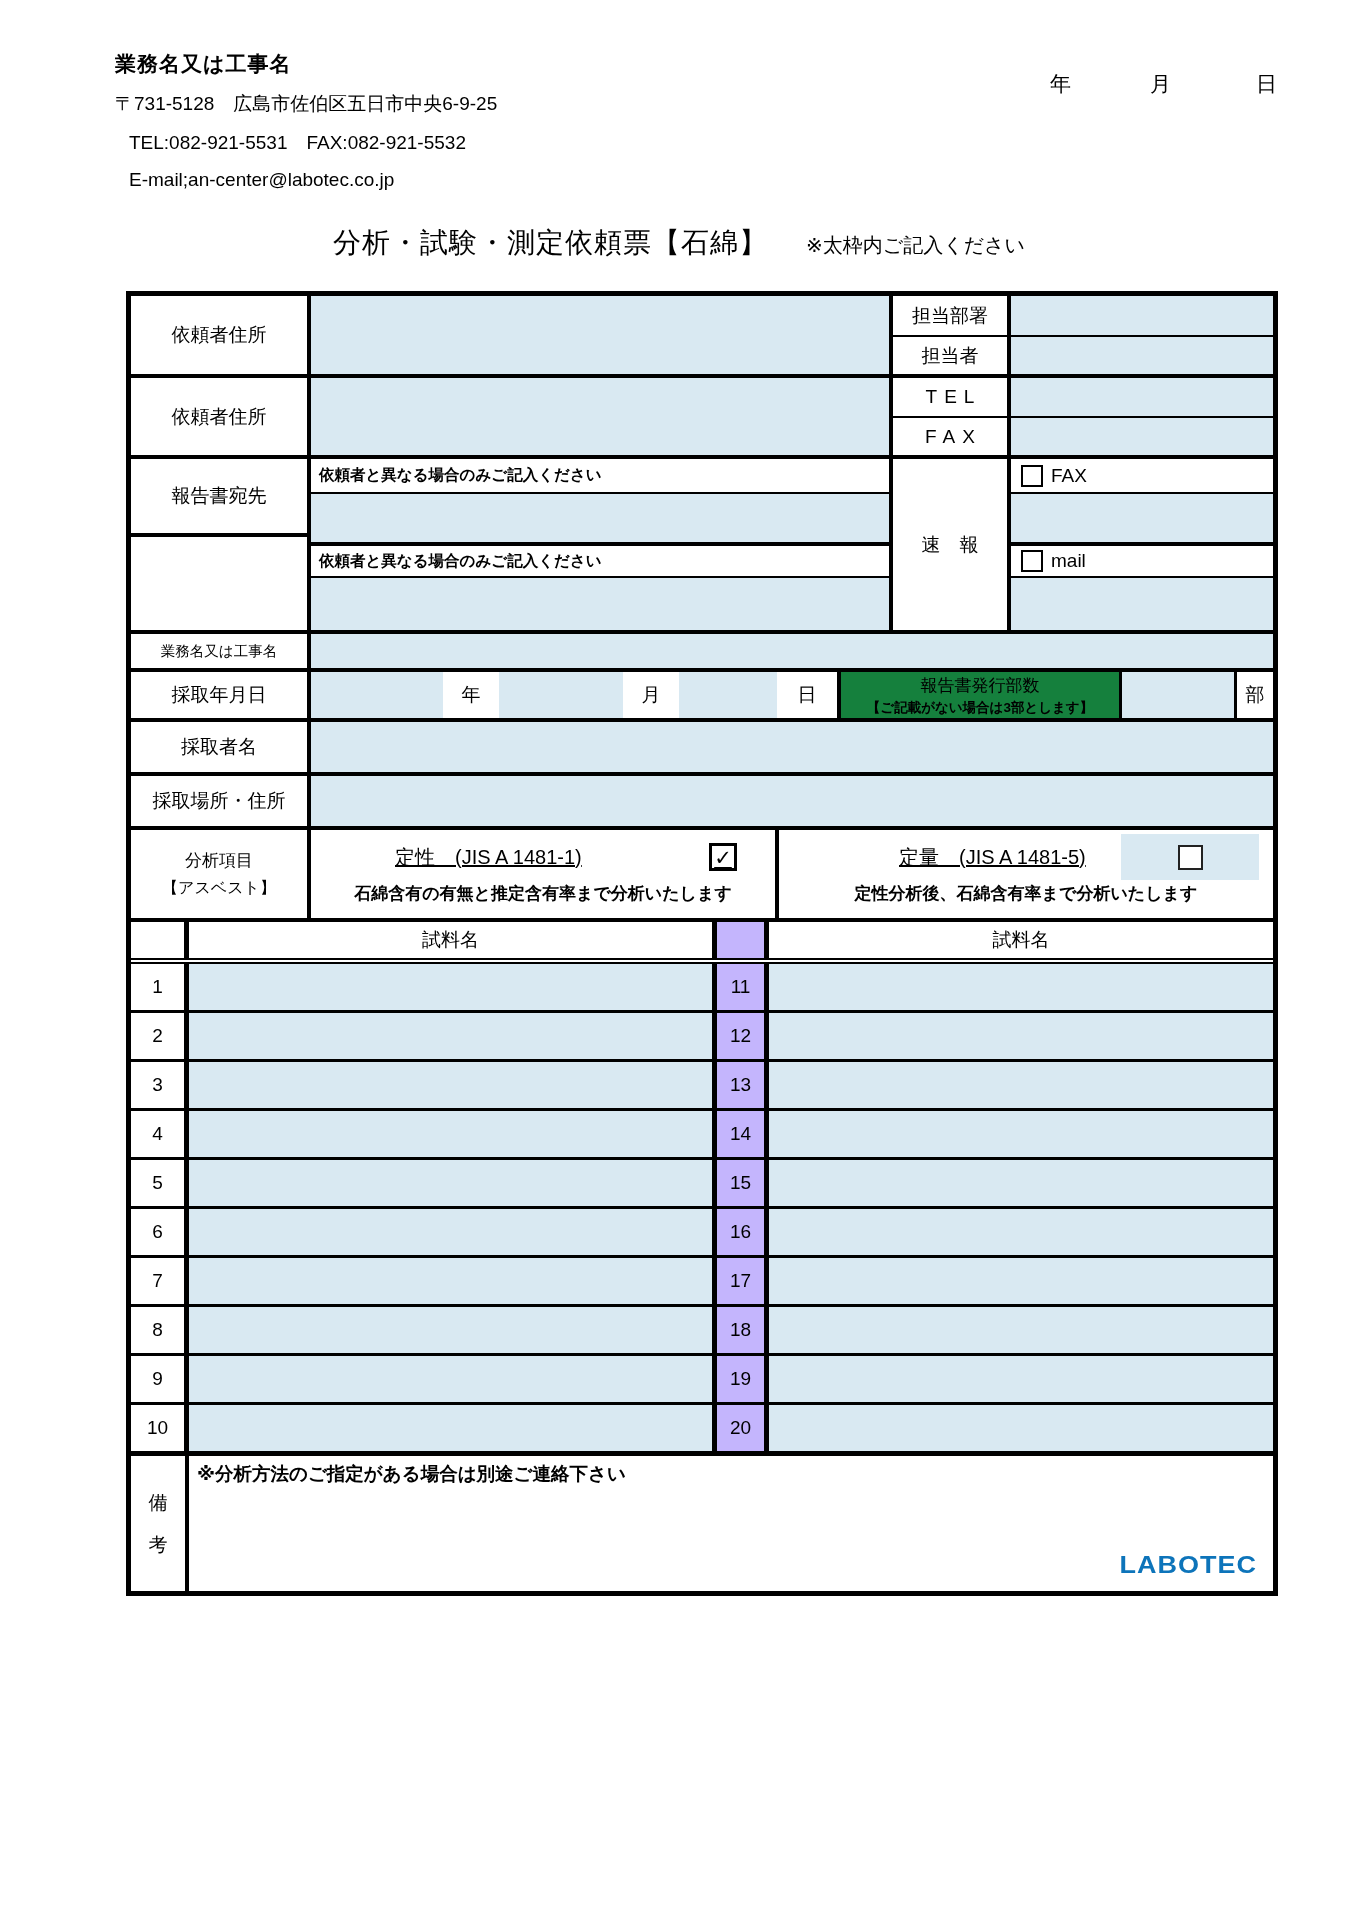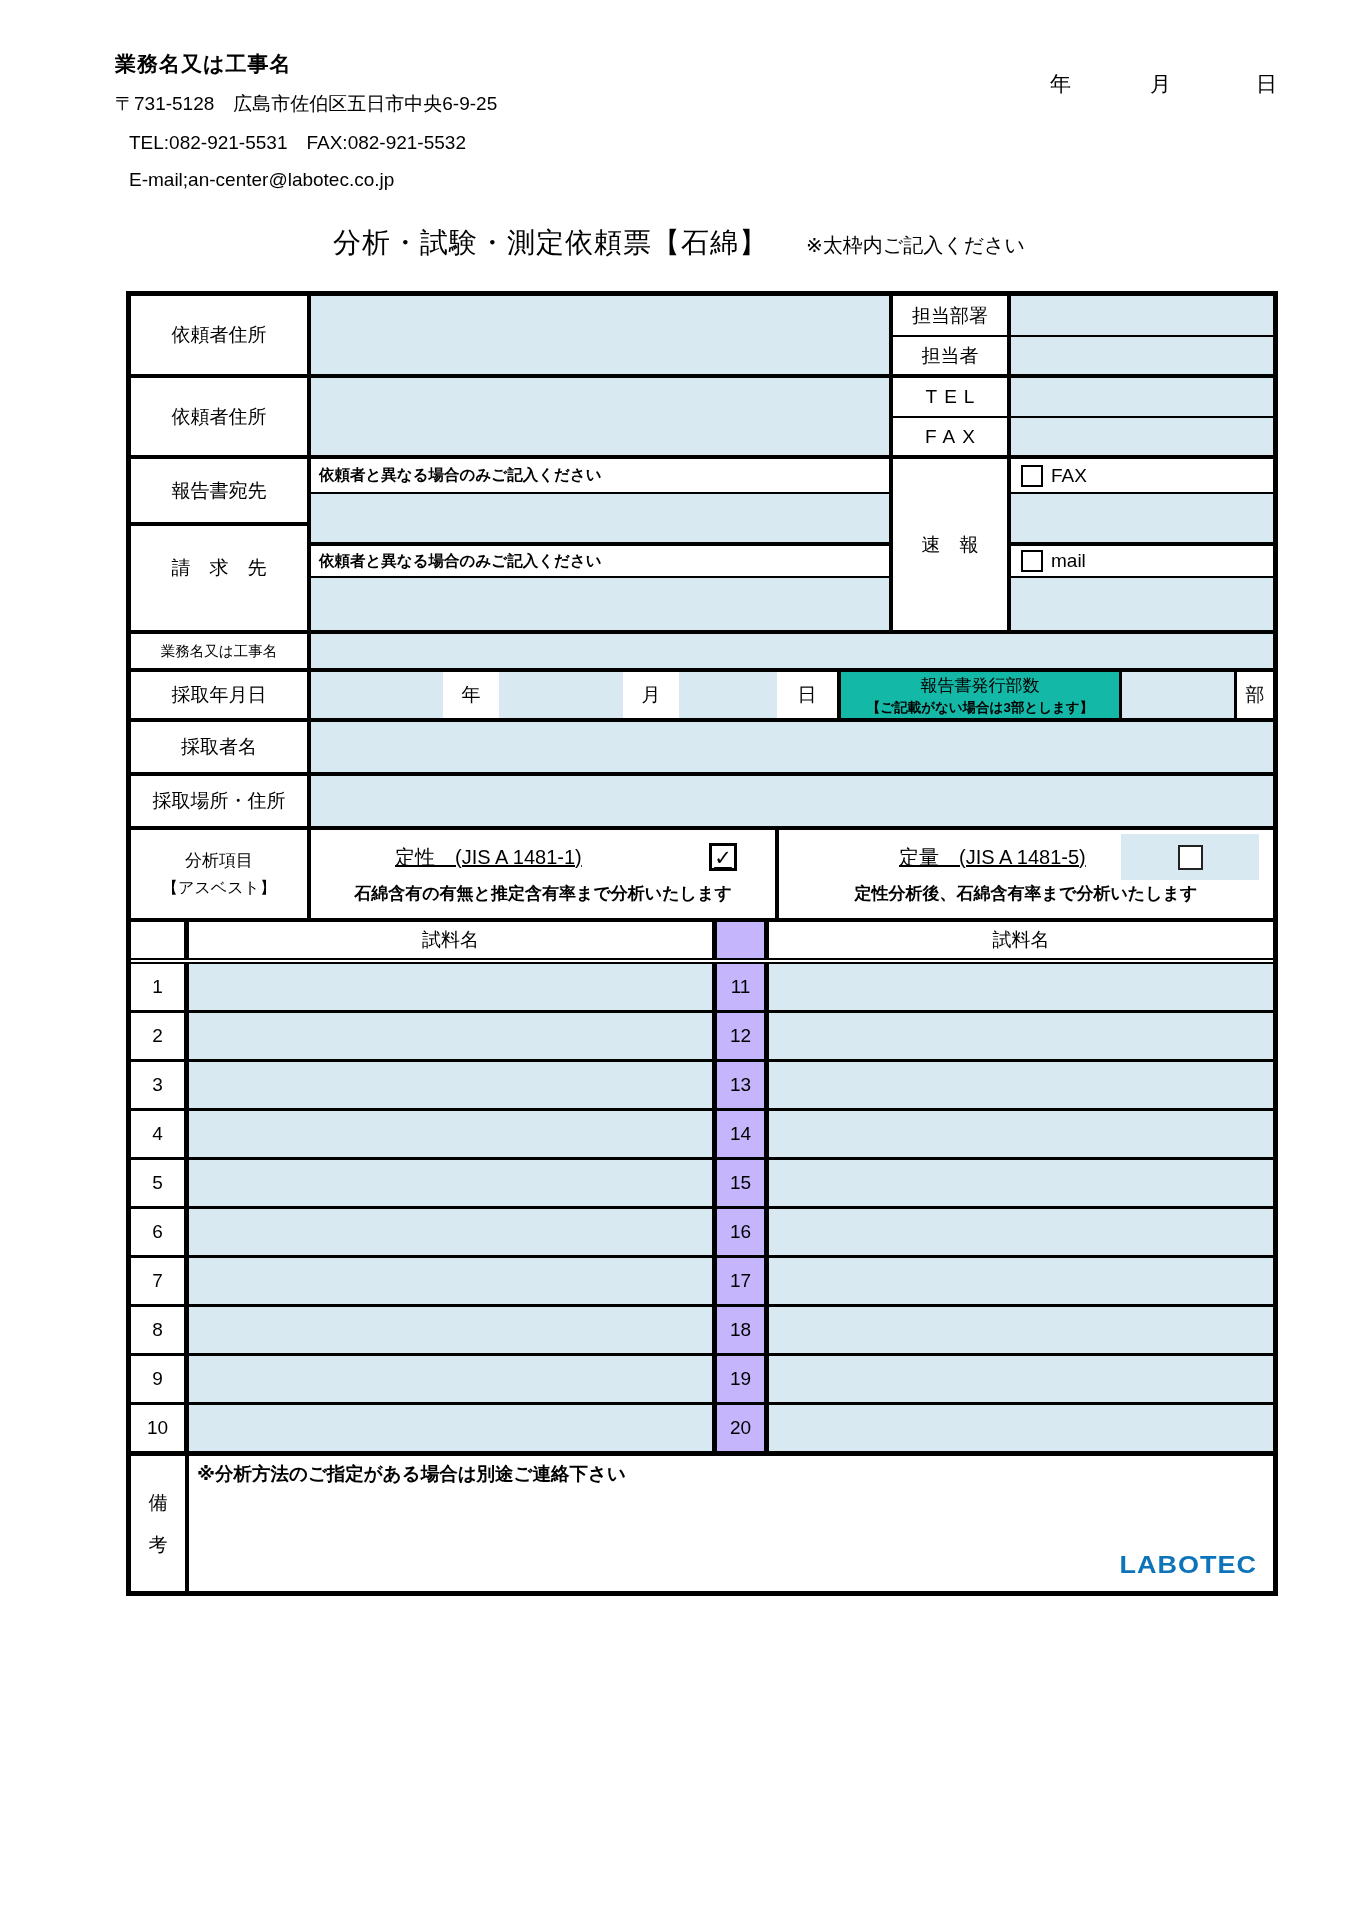--- a/index.html
+++ b/index.html
@@ -29,21 +29,21 @@
   .secA { display: flex; height: 338px; border-bottom: 4px solid #000; }
   .colA1 { width: 180px; display: flex; flex-direction: column; }
   .colA2 { width: 582px; display: flex; flex-direction: column; }
   .colA3 { width: 118px; display: flex; flex-direction: column; }
   .colA4 { flex: 1; display: flex; flex-direction: column; }
   .note-cell { justify-content: flex-start; padding-left: 8px; font-size: 15.5px; font-weight: bold; background: #fff; }
   .ls6 { letter-spacing: 7px; padding-left: 7px; }
 
   .rowB { display: flex; border-bottom: 4px solid #000; }
   .small-lbl { font-size: 14.5px; }
-  .copies-cell { flex-direction: column; justify-content: center; background: #14b8a6; }
+  .copies-cell { flex-direction: column; justify-content: center; background: #15803d; }
   .copies-main { font-size: 17px; }
   .copies-note { font-size: 13.5px; font-weight: bold; margin-top: 2px; }
 
   .chkbox { display: inline-flex; align-items: center; justify-content: center; background: #fff; }
   .cb-small { width: 22px; height: 22px; border: 2px solid #000; margin-right: 8px; flex: none; }
   .cb-big { width: 28px; height: 28px; border: 3px solid #000; font-size: 21px; font-weight: bold; line-height: 1; }
   .cb-q { width: 25px; height: 25px; border: 2px solid #222; }
   .flash-opt { justify-content: flex-start; padding-left: 10px; font-size: 19px; background: #fff; }
 
   .ana-line1 { display: flex; align-items: center; height: 50px; font-size: 20px; text-decoration: underline; }
@@ -83,22 +83,21 @@
   <div class="title-row">
     <span class="title-main">分析・試験・測定依頼票【石綿】</span><span class="title-note">※太枠内ご記入ください</span>
   </div>
 
   <div class="form-table">
 
     <div class="secA">
       <div class="colA1 br4">
         <div class="cell lbl bb4" style="height:82px">依頼者住所</div>
         <div class="cell lbl bb4" style="height:81px">依頼者住所</div>
-        <div class="cell lbl bb4" style="height:67px">報告書宛先</div>
-        <div class="cell lbl" style="height:84px">請　求　先</div>
+        <div class="cell lbl bb4" style="height:78px">報告書宛先</div>
       </div>
       <div class="colA2 br4">
         <div class="cell blue bb4" style="height:82px"></div>
         <div class="cell blue bb4" style="height:81px"></div>
         <div class="cell note-cell bb2" style="height:35px">依頼者と異なる場合のみご記入ください</div>
         <div class="cell blue bb4" style="height:52px"></div>
         <div class="cell note-cell bb2" style="height:32px">依頼者と異なる場合のみご記入ください</div>
         <div class="cell blue" style="height:52px"></div>
       </div>
       <div class="colA3 br4">

